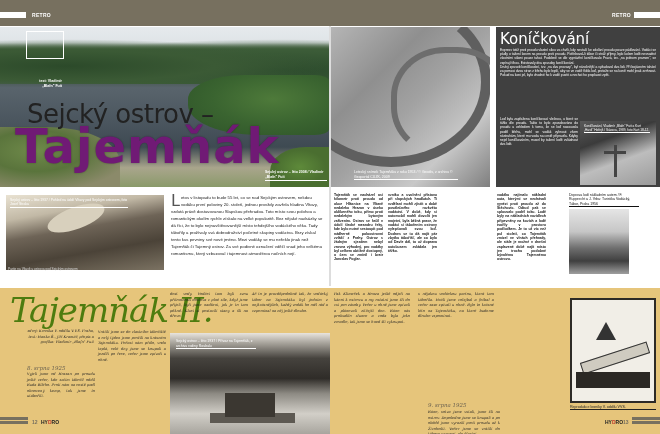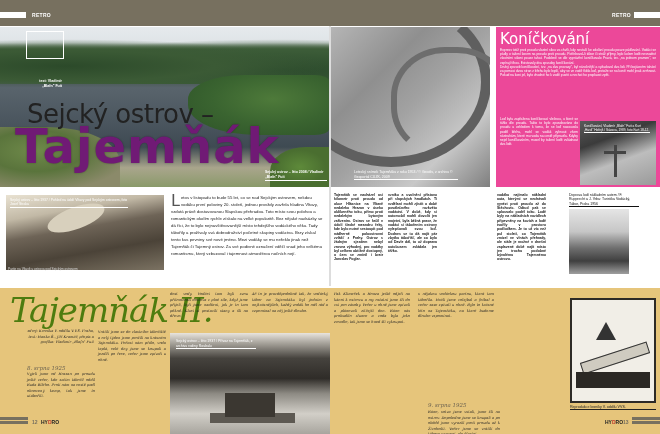--- a/index.html
+++ b/index.html
@@ -26,21 +26,21 @@
 .hero-caption{position:absolute;left:265px;top:170px;width:62px;font-size:3.5px;line-height:5px;color:#fff;font-weight:bold;border-bottom:1px solid #fff}
 
 
 .aerial{position:absolute;left:331px;top:27px;width:159px;height:160px;overflow:hidden;background:#9b9b9b}
 .aerial .field{position:absolute;left:0;top:0;width:159px;height:160px;background:linear-gradient(135deg,#b5b5b5 0%,#8f8f8f 30%,#a2a2a2 50%,#c8c8c8 75%,#7f7f7f 100%)}
 .aerial .river{position:absolute;left:-40px;top:-30px;width:200px;height:170px;border:10px solid #5f5f5f;border-radius:50%;border-left-color:transparent;border-top-color:transparent}
 .aerial .river2{position:absolute;left:60px;top:20px;width:120px;height:110px;border:6px solid #6d6d6d;border-radius:45%;border-right-color:transparent;border-bottom-color:transparent}
 .aerial-caption{position:absolute;left:354px;top:170px;width:104px;font-size:3.5px;line-height:4.5px;color:#fff;border-bottom:1px solid #fff}
 
 
-.sidebar{position:absolute;left:496px;top:27px;width:164px;height:160px;background:#ec4899;padding:4px 4px}
+.sidebar{position:absolute;left:496px;top:27px;width:164px;height:160px;background:#404040;padding:4px 4px}
 .sidebar h2{font-size:15px;color:#fff;font-weight:normal;font-family:"DejaVu Sans",sans-serif;line-height:17px}
 .sb-text{font-size:3.3px;line-height:4.2px;color:#fff;text-align:justify}
 .sb-col{position:absolute;left:4px;top:90px;width:78px;font-size:3.3px;line-height:4.2px;color:#fff;text-align:justify}
 .sb-photo{position:absolute;left:84px;top:94px;width:76px;height:64px;background:linear-gradient(160deg,#5a5a5a 0%,#3b3b3b 30%,#bdbdbd 60%,#9a9a9a 100%);overflow:hidden}
 .sb-photo-cap{position:absolute;left:4px;top:3px;width:66px;font-size:3.2px;line-height:4px;color:#fff;border-bottom:1px solid #fff}
 .sb-cross-v{position:absolute;left:34px;top:24px;width:3px;height:32px;background:#444}
 .sb-cross-h{position:absolute;left:24px;top:30px;width:22px;height:3px;background:#444}
 
 
 .old-photo{position:absolute;left:6px;top:195px;width:158px;height:75px;background:linear-gradient(170deg,#e9e2d2 0%,#c2b9a6 25%,#6e6457 45%,#4b4338 70%,#7b7262 100%);overflow:hidden}

